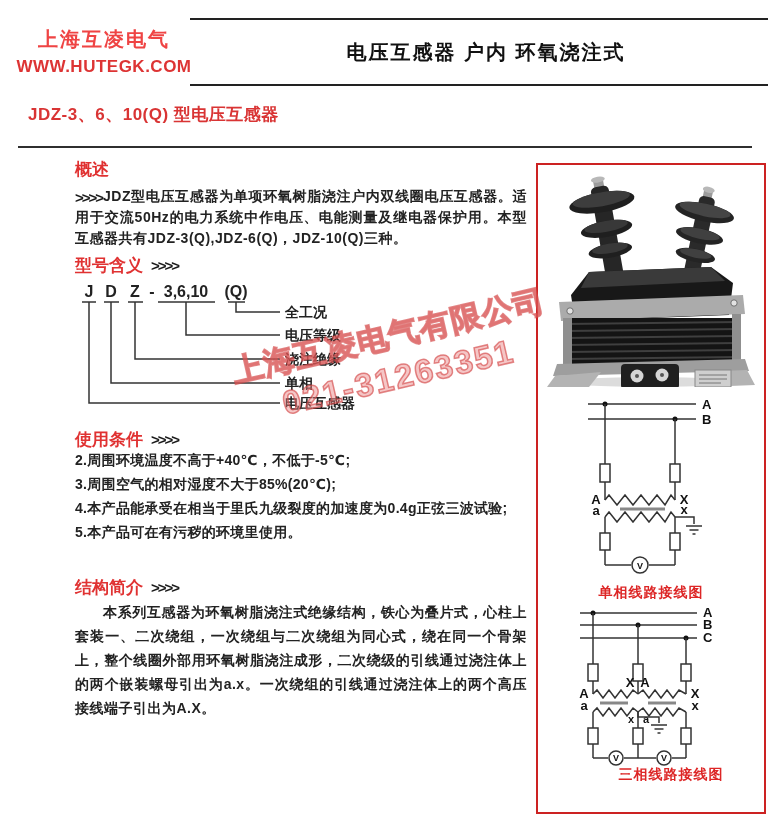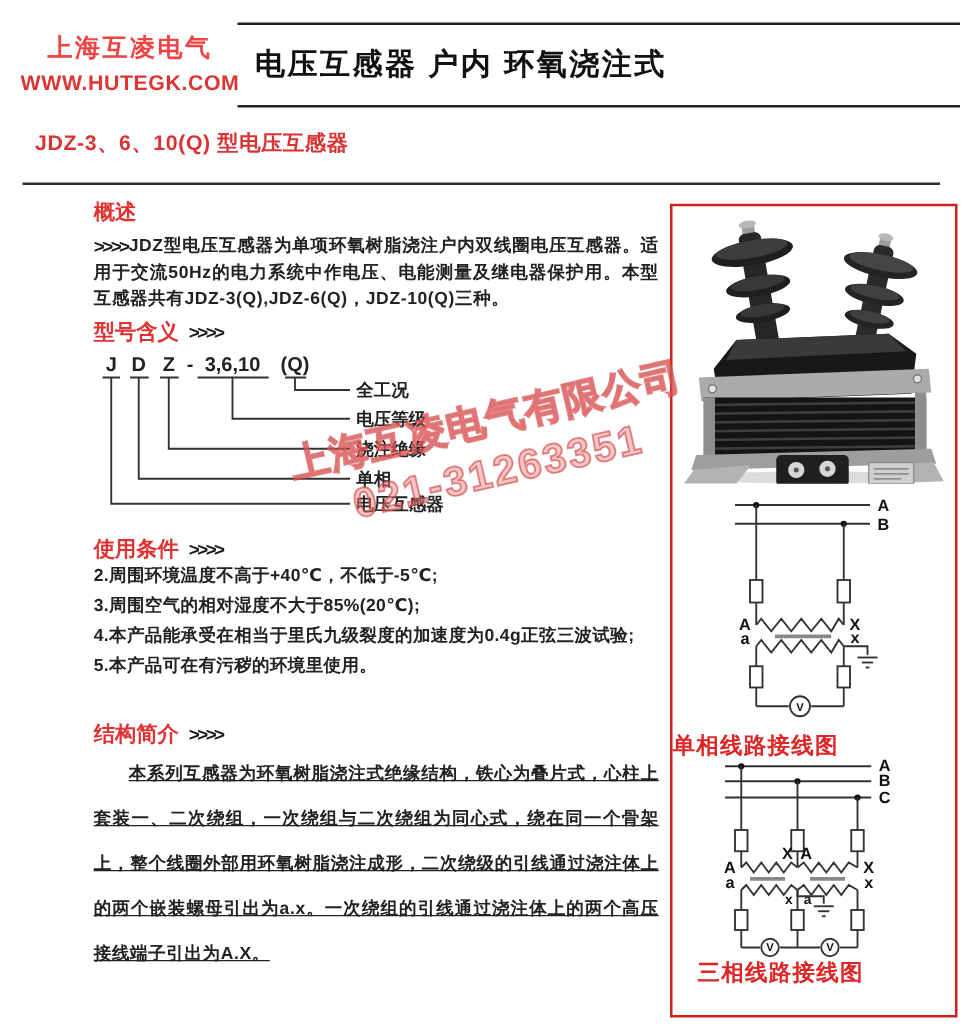--- a/index.html
+++ b/index.html
@@ -8,49 +8,49 @@
     font-family:"Liberation Sans","DejaVu Sans",sans-serif;color:#1a1a1a;
     overflow:hidden;
   }
   .abs{position:absolute;}
   
   .logo{left:14px;top:22px;width:180px;text-align:center;}
   .logo-main{font-size:20px;font-weight:800;color:#ef4444;letter-spacing:2px;line-height:34px;}
   .logo-site{font-size:17px;font-weight:800;color:#dd3434;letter-spacing:0.5px;line-height:22px;}
   .title-block{left:190px;top:18px;width:578px;height:64px;
     border-top:2px solid #222;border-bottom:2px solid #222;}
-  .title-text{font-size:24px;font-weight:800;color:#111;letter-spacing:2px;
-    line-height:64px;padding-left:14px;}
+  .title-text{font-size:20px;font-weight:800;color:#111;letter-spacing:2px;
+    line-height:64px;padding-left:14px;text-align:center;}
   .jdz-heading{left:28px;top:103px;font-size:17px;font-weight:800;color:#d93434;letter-spacing:0.5px;}
   .divider{left:18px;top:146px;width:734px;border-top:2px solid #2f2f2f;height:0;}
   
   .sec-head{left:75px;display:flex;align-items:baseline;gap:8px;}
   .sec-title{font-size:17px;font-weight:800;color:#e03232;}
   .sec-arrows{font-size:15px;font-weight:800;color:#1a1a1a;letter-spacing:-2px;}
   .para{left:75px;width:452px;font-size:14px;font-weight:700;color:#222;
     text-indent:2em;text-align:justify;letter-spacing:0.5px;}
   .para.ov{line-height:21px;}
-  .para.st{line-height:36px;text-decoration:underline;}
+  .para.st{line-height:24px;}
   .cond-list{left:75px;width:460px;}
   .cond-item{font-size:14px;font-weight:700;color:#222;line-height:24px;letter-spacing:0.3px;}
   
   .model-svg{left:75px;top:281px;}
   .model-letter{font-size:16px;font-weight:800;fill:#222;}
   .model-label{font-size:14px;font-weight:700;fill:#222;}
   
   .watermark{left:228px;top:352px;transform:rotate(-13deg);transform-origin:0 0;
     pointer-events:none;z-index:40;white-space:nowrap;}
   .wm1{font-size:31px;font-weight:800;letter-spacing:1px;
     color:rgba(232,128,128,0.45);-webkit-text-stroke:1.5px rgba(212,72,72,0.65);}
   .wm2{font-size:33px;font-weight:800;letter-spacing:2px;margin-left:42px;margin-top:2px;
     color:rgba(232,128,128,0.45);-webkit-text-stroke:1.5px rgba(212,72,72,0.65);}
   
   .panel{left:536px;top:163px;width:226px;height:647px;border:2px solid #cc2222;background:#fff;}
-  .panel .caption{position:absolute;width:100%;text-align:left;
-    font-size:18px;font-weight:800;color:#dd2626;letter-spacing:1px;}
+  .panel .caption{position:absolute;width:100%;text-align:center;
+    font-size:14px;font-weight:800;color:#dd2626;letter-spacing:1px;}
   .cap1{top:419px;}
   .cap2{top:601px;padding-left:20px;}
   .photo-svg{position:absolute;left:5px;top:6px;}
   .sp-svg{position:absolute;left:0;top:229px;}
   .tp-svg{position:absolute;left:0;top:441px;}
   .cir{stroke:#333;stroke-width:1.5;fill:none;}
   .cir-thick{stroke:#888;stroke-width:3;fill:none;}
   .cir-lbl{font-size:13px;font-weight:800;fill:#111;}
   .cir-lbl-sm{font-size:11px;font-weight:800;fill:#111;}
   .fusebox{fill:#fff;stroke:#333;stroke-width:1.5;}

